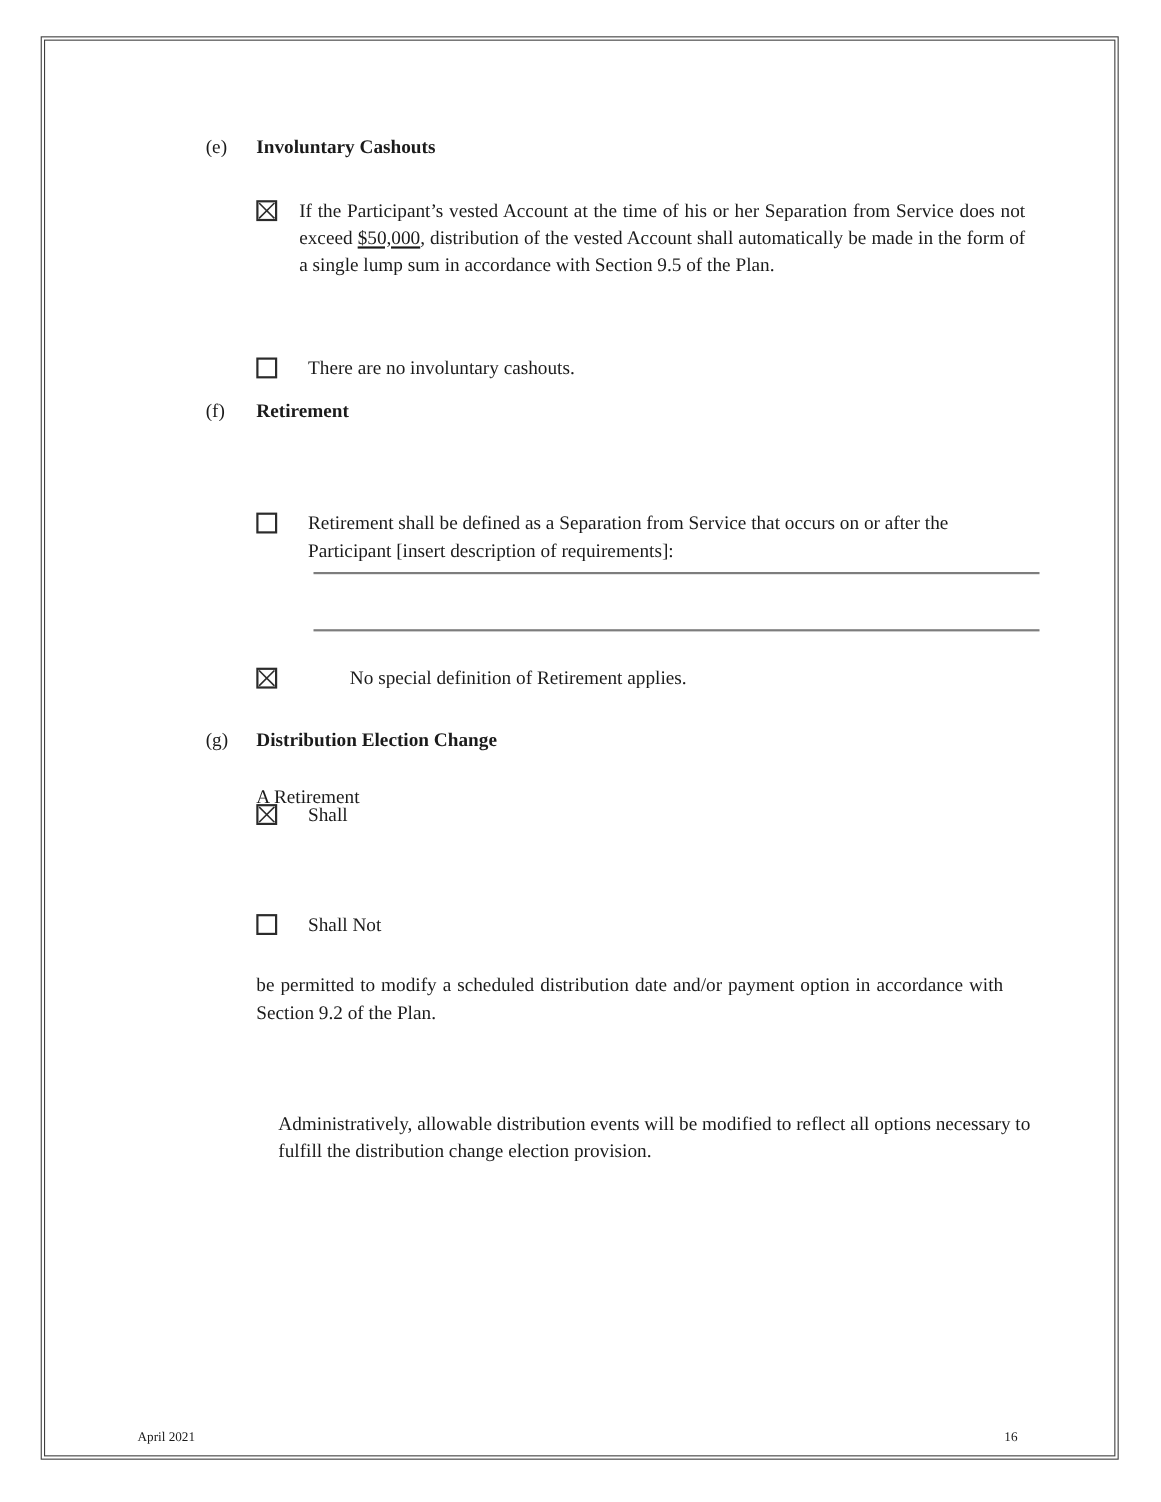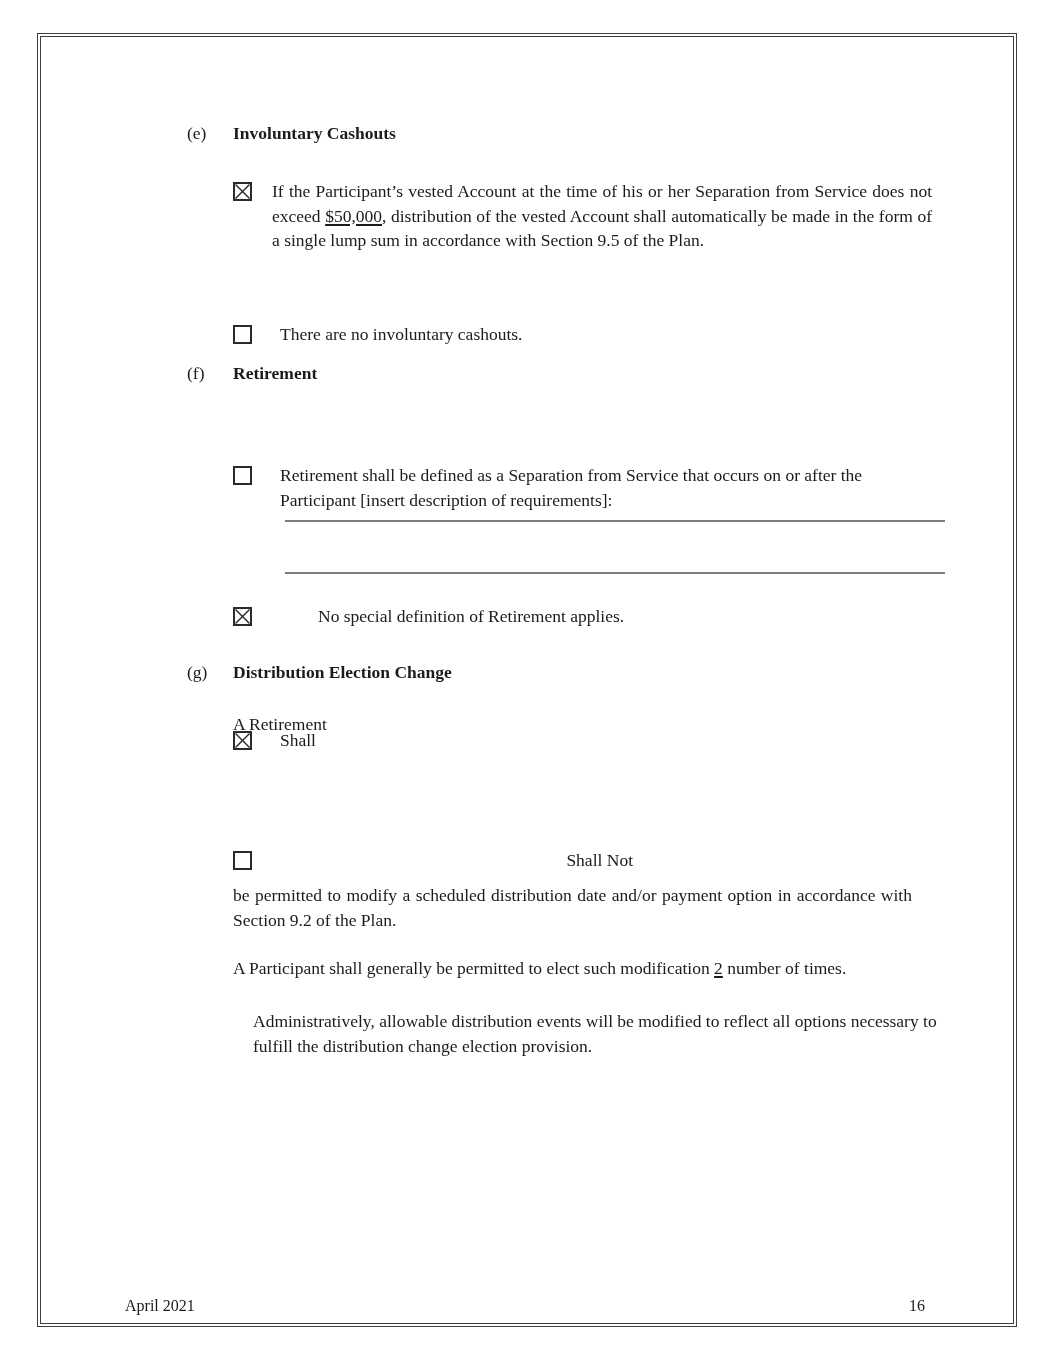--- a/index.html
+++ b/index.html
@@ -54,21 +54,21 @@
     position: absolute;
     left: 285px;
     width: 660px;
     height: 0;
     border-top: 2px solid #7d7d7d;
   }
   .u { text-decoration: underline; text-decoration-thickness: 1.5px; text-underline-offset: 2px; }
 
   .footer-text {
     position: absolute;
-    font-size: 16px;
+    font-size: 12px;
     line-height: 16px;
   }
 </style>
 </head>
 <body>
 
 <div class="page">
 
   <div class="frame"></div>
 
@@ -125,27 +125,26 @@
   <div class="block cb-row" style="left:233px; top:728px; width:400px;">
     <span class="checkbox gap-label">
       <svg viewBox="0 0 15 15">
         <line x1="0.5" y1="0.5" x2="14.5" y2="14.5" stroke="#2b2b2b" stroke-width="1.4"></line>
         <line x1="14.5" y1="0.5" x2="0.5" y2="14.5" stroke="#2b2b2b" stroke-width="1.4"></line>
       </svg>
     </span>
     <p class="cb-text">Shall</p>
   </div>
 
-  <div class="block cb-row" style="left:233px; top:848px; width:400px;justify-content:space-between;">
+  <div class="block cb-row" style="left:233px; top:828px; width:400px;">
     <span class="checkbox gap-label"></span>
     <p class="cb-text">Shall Not</p>
   </div>
 
   <div class="block just" style="left:233px; top:883px; width:679px;">be permitted to modify a scheduled distribution date and/or payment option in accordance with Section 9.2 of the Plan.</div>
 
-  <div class="block" style="left:233px; top:956px; width:720px;"><span>A Participant shall generally be permitted to elect such modification </span><span class="u">2</span><span> number of times.</span></div>
 
   <div class="block" style="left:233px; top:1009px; width:690px;margin-left:20px;">Administratively, allowable distribution events will be modified to reflect all options necessary to fulfill the distribution change election provision.</div>
 
   <div class="footer-text" style="left:125px; top:1298px;">April 2021</div>
   <div class="footer-text" style="right:130px; top:1298px;">16</div>
 
 </div>
 
 </body></html>

